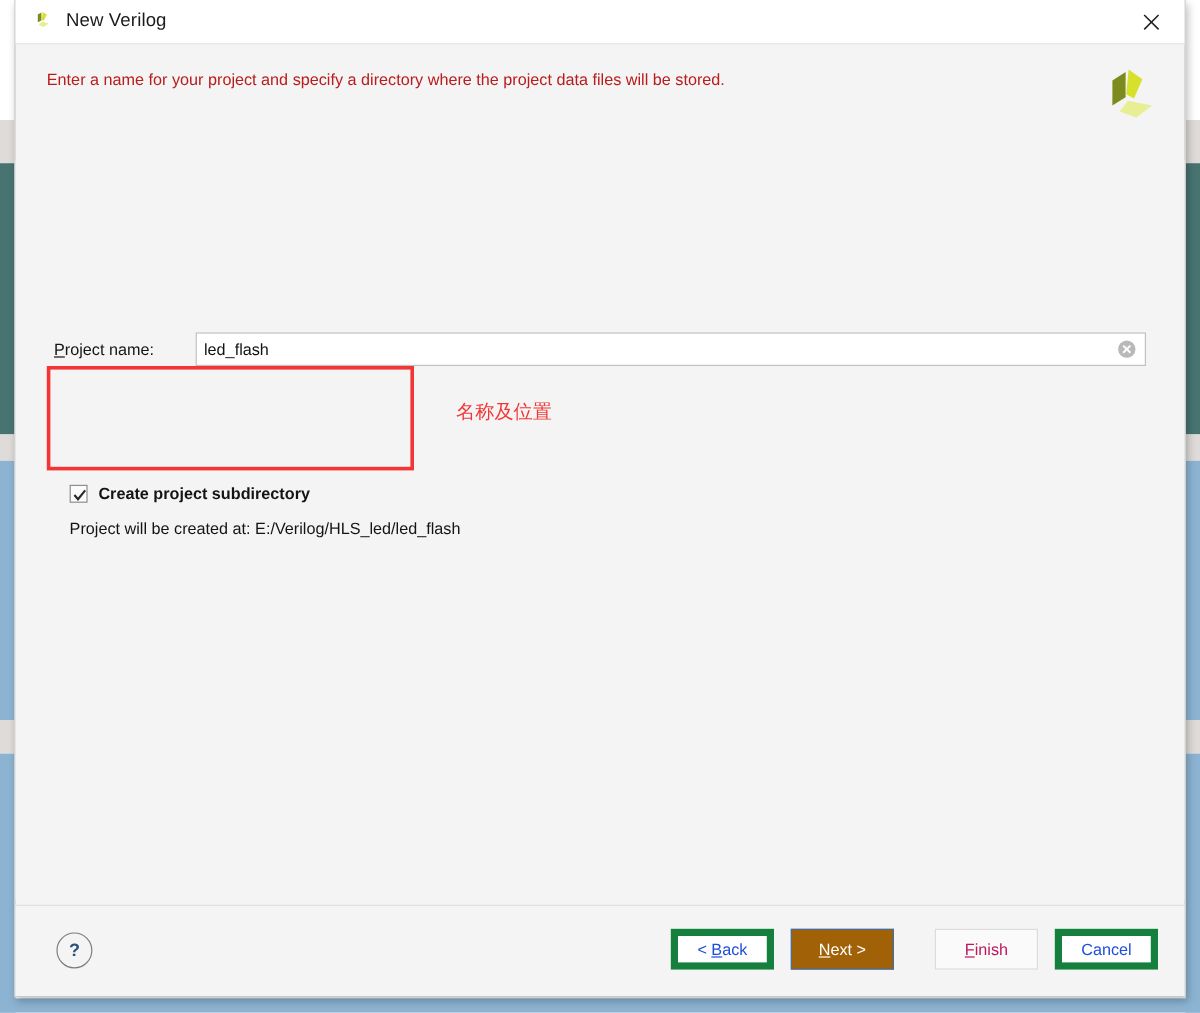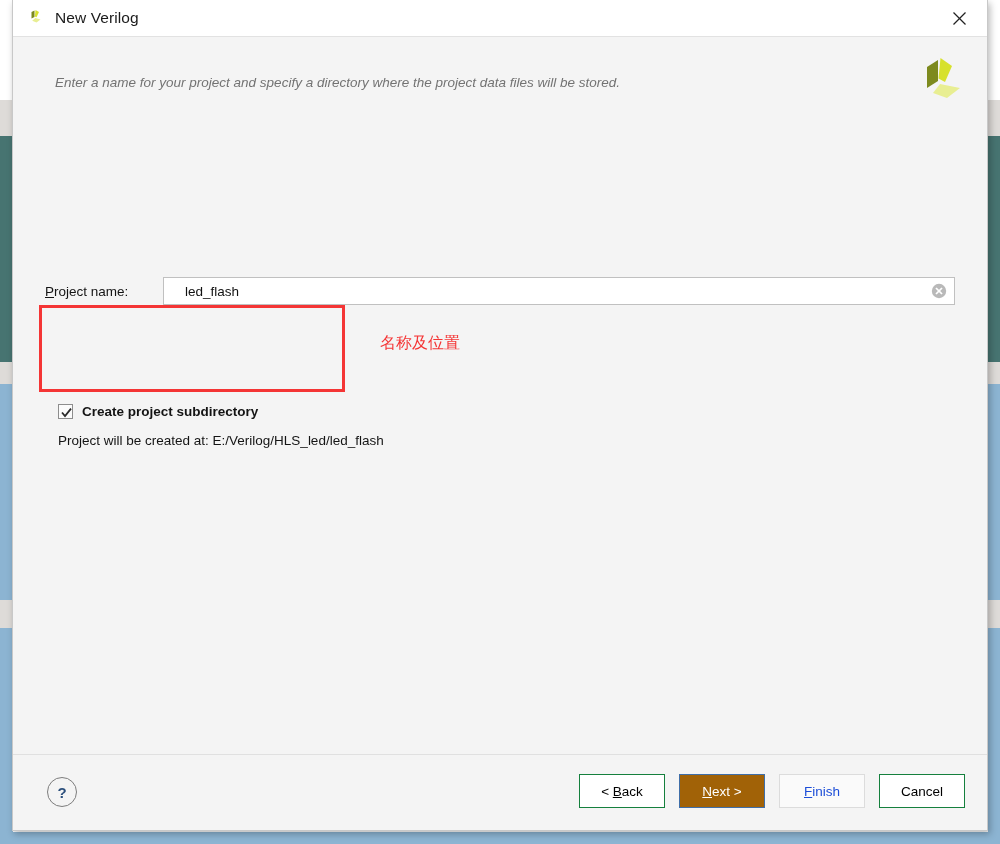--- a/index.html
+++ b/index.html
@@ -84,23 +84,22 @@
     box-sizing: border-box;
   }
   #page-title {
     font-size: 16.5px;
     font-weight: bold;
     color: #111111;
     margin: 0 0 17px 0;
   }
   #page-subtitle {
     font-size: 13.5px;
-    color: #737373;
-    margin: 16px;
-    font-style: italic;
+    color: #b91c1c;
+    margin: 0;
   }
   #brand-logo {
     position: absolute;
     right: 20px;
     top: 14px;
     width: 54px;
     height: 56px;
   }
 
   
@@ -135,21 +134,21 @@
   }
   .field-input {
     width: 100%;
     height: 28px;
     box-sizing: border-box;
     border: 1px solid #c0c0c0;
     background: #ffffff;
     font-family: "Liberation Sans", sans-serif;
     font-size: 13.5px;
     color: #111111;
-    padding: 0 28px 0 21px;
+    padding: 0 28px 0 6px;
     outline: none;
     border-radius: 0;
   }
   .field-input.focused {
     border: 2px solid #5a8ed0;
     padding-left: 5px;
   }
   .clear-icon {
     position: absolute;
     right: 8px;
@@ -260,38 +259,39 @@
     right: 22px;
     top: 19px;
     display: flex;
     gap: 14px;
   }
   .nav-btn {
     width: 86px;
     height: 34px;
     font-family: "Liberation Sans", sans-serif;
     font-size: 13.5px;
-    color: #000000;
-    background: #ffffff;
-    border: 1px solid #15803d;
+    color: #1d4ed8;
+    background: #ffffff;
+    border: 6px solid #15803d;
     cursor: default;
     box-sizing: border-box;
     padding: 0;
     border-radius: 0;
   }
   .nav-btn u { text-decoration: underline; }
   .nav-btn.primary {
     background: #a16207;
     border: 1px solid #3f6ea8;
     color: #ffffff;
   }
   .nav-btn.disabled {
-    color: #1d4ed8;
+    color: #be185d;
     background: #fafafa;
     border: 1px solid #dcdcdc;
+    margin-left: 20px;
   }
 </style>
 </head>
 <body>
 
 <div id="backdrop">
   <div class="bg-strip bg-gray" style="left:0px;  top:100px; width:13px; height:36px;"></div>
   <div class="bg-strip bg-teal" style="left:0px;  top:136px; width:13px; height:226px;"></div>
   <div class="bg-strip bg-gray" style="left:0px;  top:362px; width:13px; height:22px;"></div>
   <div class="bg-strip bg-blue" style="left:0px;  top:384px; width:13px; height:216px;"></div>

